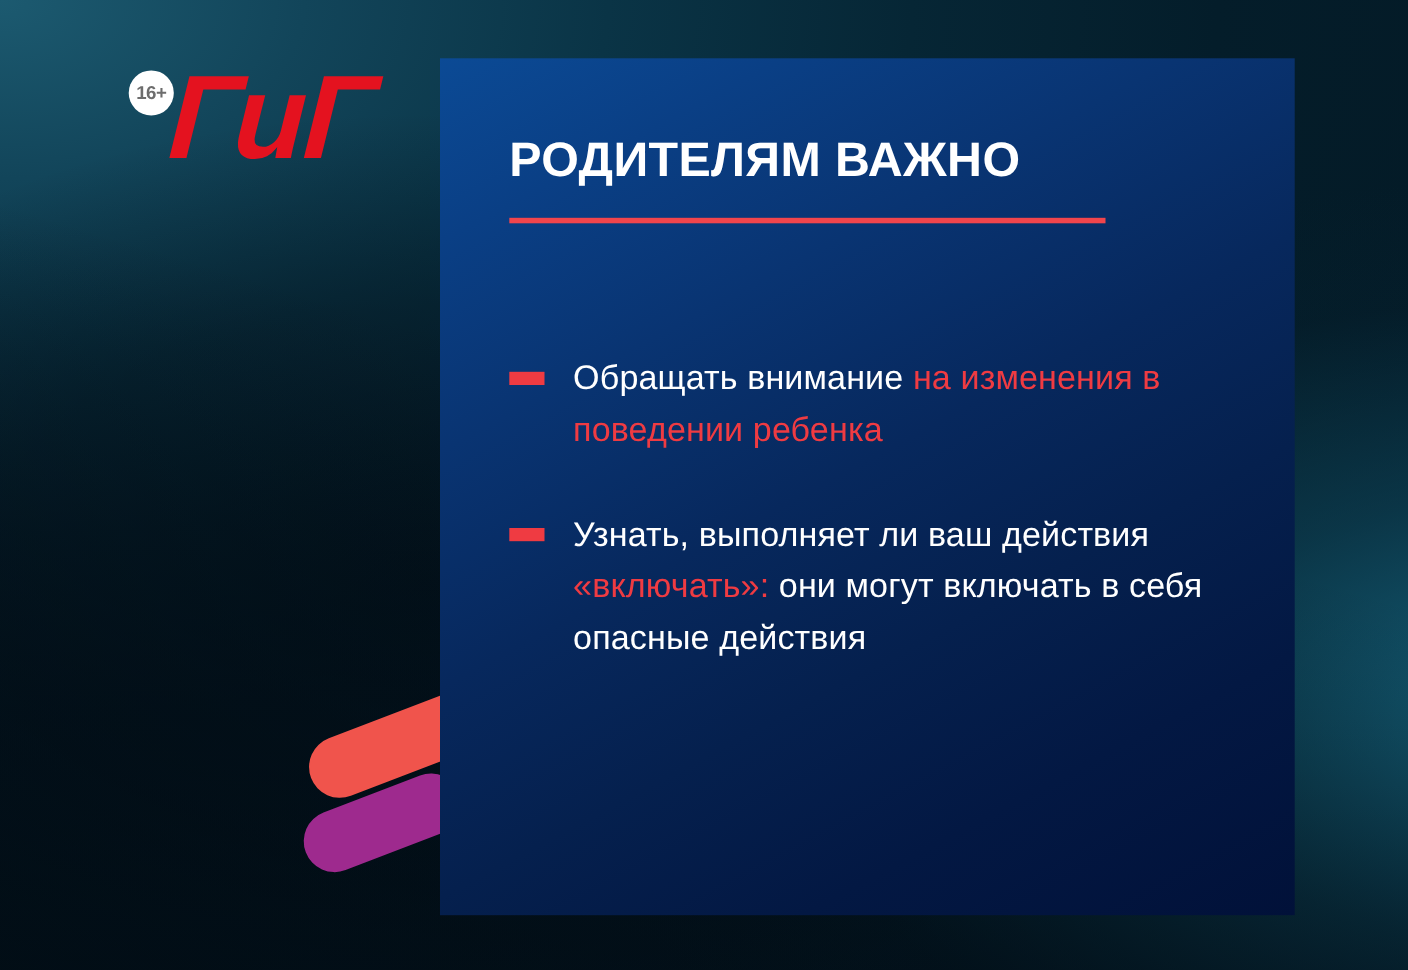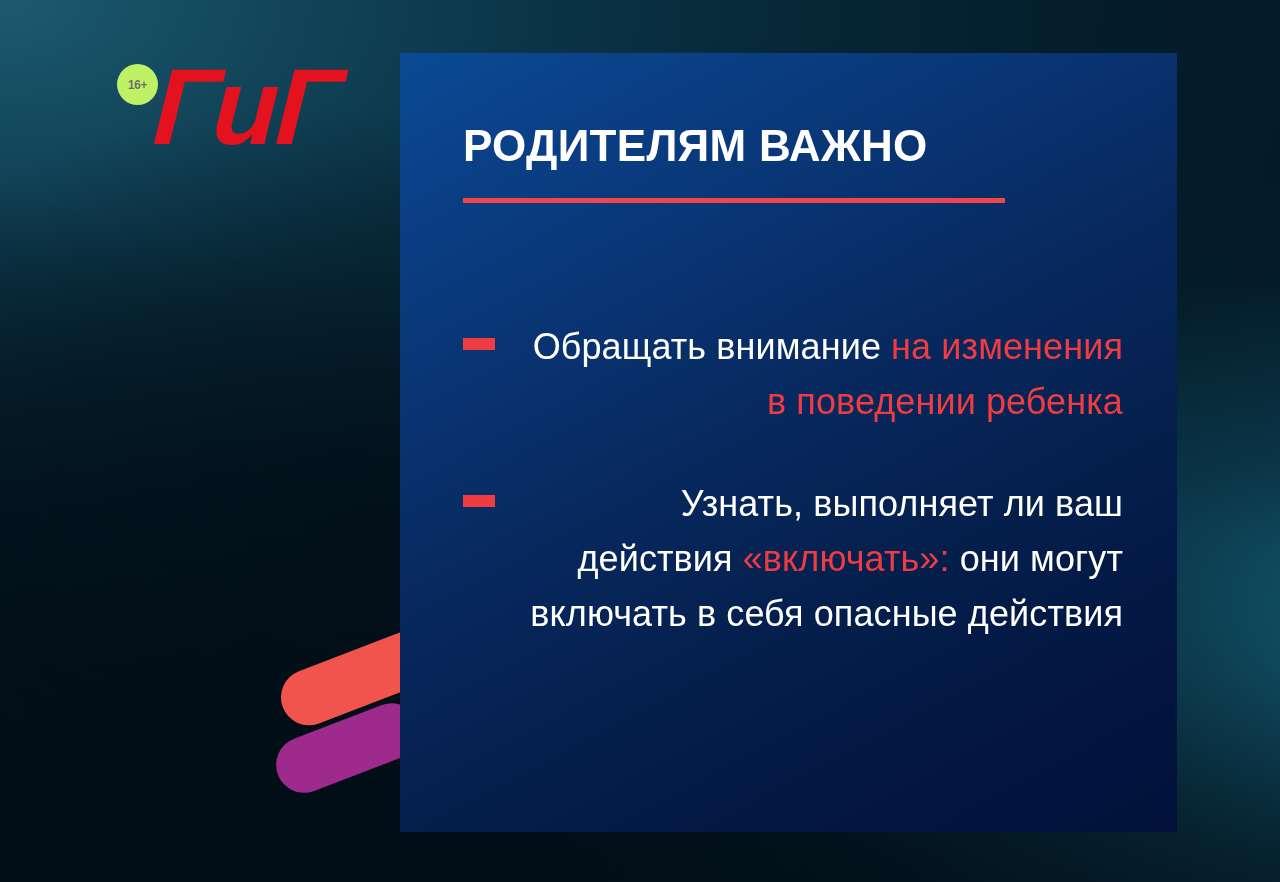--- a/index.html
+++ b/index.html
@@ -43,24 +43,24 @@
   #logo-block {
     position:absolute;
     left:110px; top:57px;
     width:230px; height:115px;
   }
   #age-badge {
     position:absolute;
     left:7px; top:7px;
     width:41px; height:41px;
     border-radius:50%;
-    background:#bef264;
+    background:#ffffff;
     display:flex; align-items:center; justify-content:center;
     color:#6d6d6d;
-    font-size:12px; font-weight:700;
+    font-size:17px; font-weight:700;
     letter-spacing:-0.5px;
     z-index:3;
   }
   #logo-text {
     position:absolute;
     left:44px; top:-4px;
     font-size:108px;
     font-weight:700;
     font-style:italic;
     color:#e4121f;
@@ -140,25 +140,24 @@
   .bullet-item:last-child { margin-bottom:0; }
   .bullet-marker {
     flex:0 0 auto;
     width:32px; height:12px;
     background:#ef3b42;
     margin-top:18px;
     margin-right:26px;
   }
   .bullet-text {
     flex:1 1 auto;
-    font-size:36px;
+    font-size:31px;
     line-height:1.52;
     color:#ffffff;
     letter-spacing:0.1px;
-    text-align:right;
   }
   .t-white { color:#ffffff; }
   .t-red   { color:#ef3b42; }
 </style>
 </head>
 <body>
 
 <div id="slide-root">
 
   <div class="bg-base"></div>

